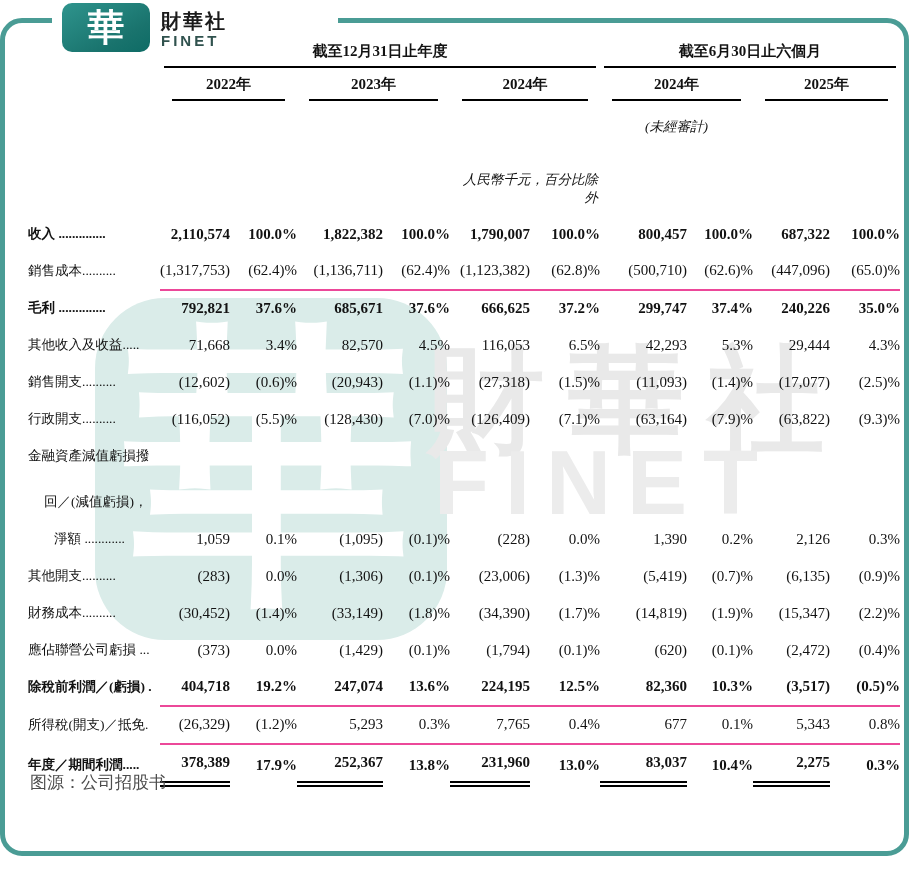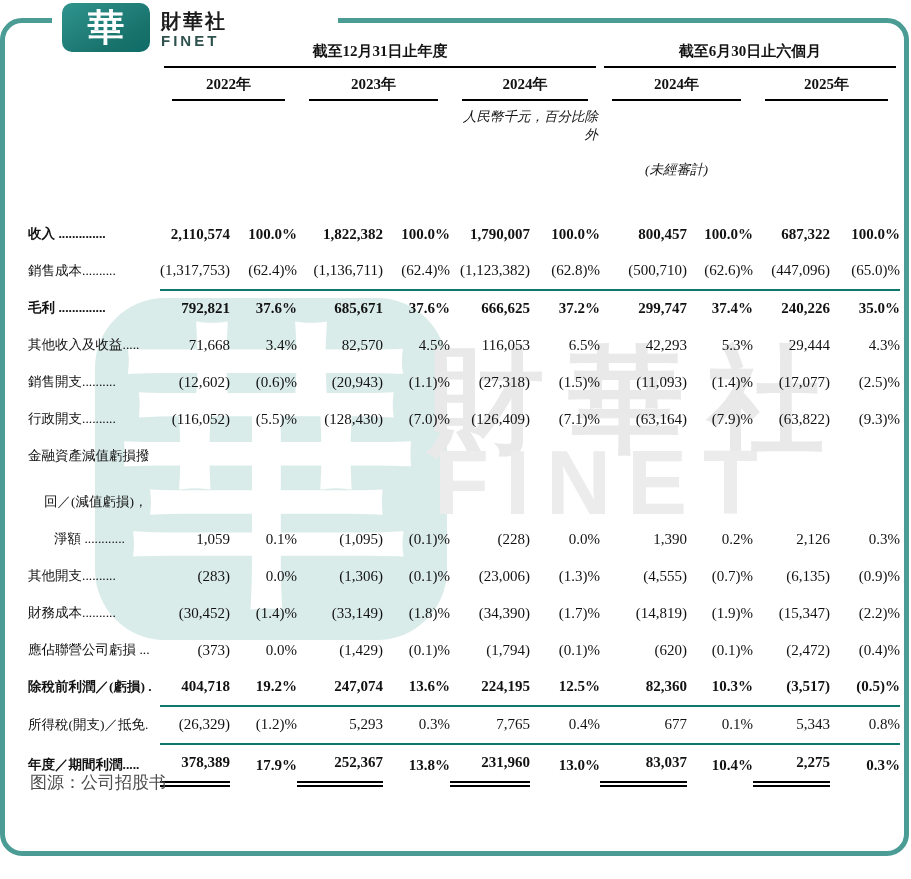--- a/index.html
+++ b/index.html
@@ -51,21 +51,21 @@
   th,td{padding:0;vertical-align:bottom;}
   thead th{font-weight:bold;font-size:15px;}
   th.grp div{border-bottom:2px solid #000;padding-bottom:5px;margin:0 4px;text-align:center;}
   th.yr div{border-bottom:2px solid #000;padding:7px 0 5px;margin:0 12px;text-align:center;}
   th.note-units{font-weight:normal;font-style:italic;font-size:13.5px;text-align:right;padding:7px 2px 0 0;}
   th.note-unaud{font-weight:normal;font-style:italic;font-size:13.5px;text-align:center;padding:17px 0 28px 0;}
   tbody td{font-size:15px;text-align:right;padding:9px 0 10px 0;white-space:nowrap;}
   tbody td.lbl{text-align:left;font-size:13.5px;overflow:visible;}
   tr.first td{padding-top:18px;}
   tr.bold td{font-weight:bold;}
-  td.ul{border-bottom:2px solid #0f766e;}
+  td.ul{border-bottom:2px solid #ec4899;}
   td.dul{border-bottom:6px double #000;}
   .ml1,.ml2{margin-top:19px;}
   .ml1{padding-left:16px;margin-top:28px;}
   .ml2{padding-left:26px;}
   
   .footer{
     position:absolute;left:30px;top:771px;z-index:2;
     font-family:"Liberation Sans","DejaVu Sans",sans-serif;font-size:17px;color:#4D4D4D;
   }
 </style>
@@ -129,28 +129,28 @@
             <div>2024年</div>
           </th>
         <th class="yr" colspan="2">
             <div>2024年</div>
           </th>
         <th class="yr" colspan="2">
             <div>2025年</div>
           </th>
       </tr>
       <tr>
+        <th colspan="7"></th>
+        <th class="note-unaud" colspan="2">(未經審計)</th>
+        <th colspan="2"></th>
+      </tr>
+      <tr>
         <th colspan="5"></th>
         <th class="note-units" colspan="2">人民幣千元，百分比除外</th>
         <th colspan="4"></th>
-      </tr>
-      <tr>
-        <th colspan="7"></th>
-        <th class="note-unaud" colspan="2">(未經審計)</th>
-        <th colspan="2"></th>
       </tr>
     </thead>
     <tbody>
         <tr class="bold first">
           <td class="lbl">收入 ..............</td>
           <td>2,110,574</td>
           <td>100.0%</td>
           <td>1,822,382</td>
           <td>100.0%</td>
           <td>1,790,007</td>
@@ -243,21 +243,21 @@
           <td>0.3%</td>
         </tr>
         <tr>
           <td class="lbl">其他開支..........</td>
           <td>(283)</td>
           <td>0.0%</td>
           <td>(1,306)</td>
           <td>(0.1)%</td>
           <td>(23,006)</td>
           <td>(1.3)%</td>
-          <td>(4,555)</td>
+          <td>(5,419)</td>
           <td>(0.7)%</td>
           <td>(6,135)</td>
           <td>(0.9)%</td>
         </tr>
         <tr>
           <td class="lbl">財務成本..........</td>
           <td>(30,452)</td>
           <td>(1.4)%</td>
           <td>(33,149)</td>
           <td>(1.8)%</td>

